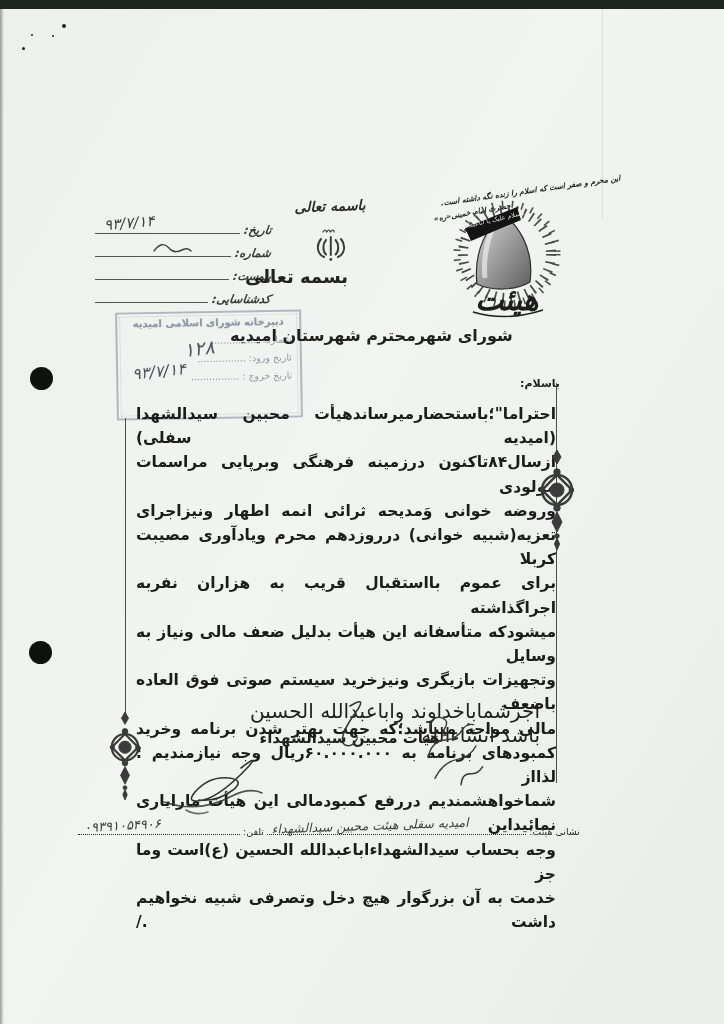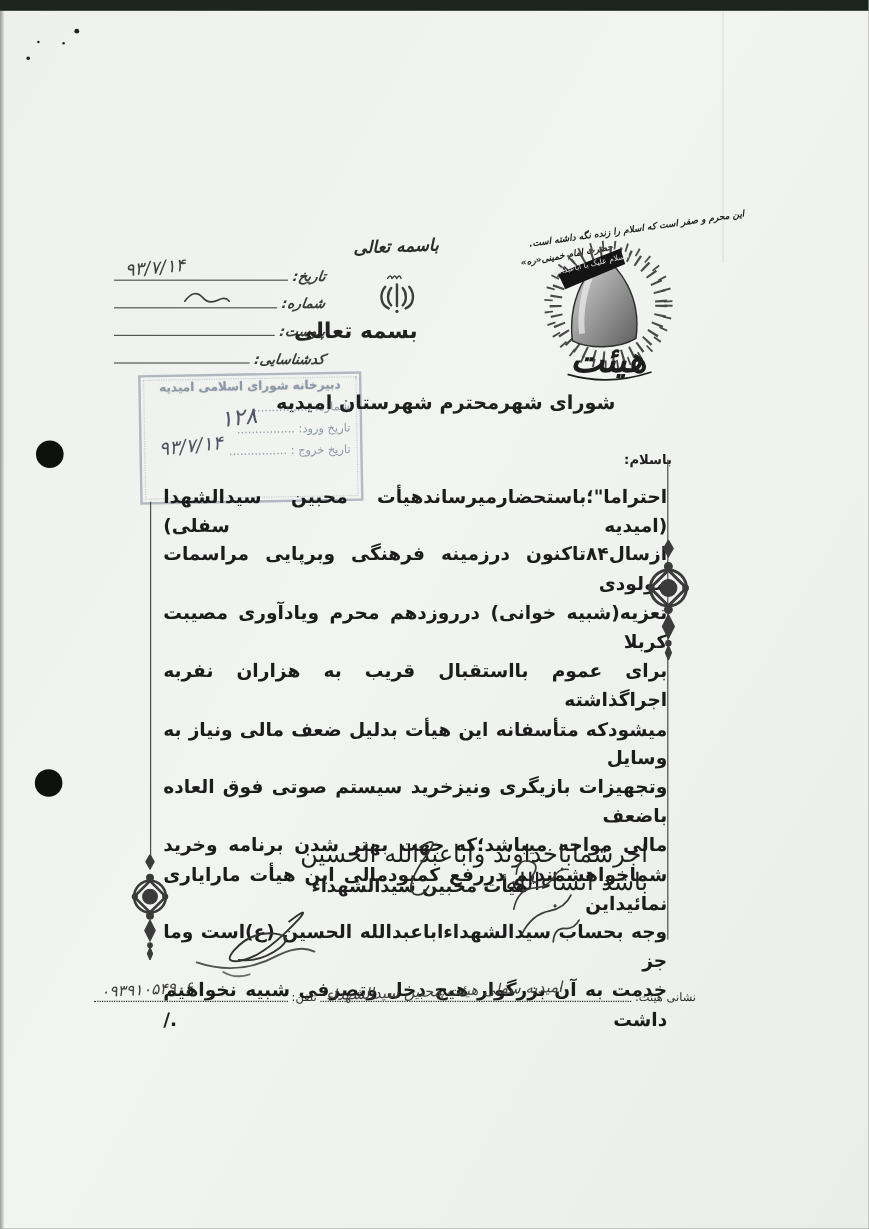--- a/index.html
+++ b/index.html
@@ -174,25 +174,27 @@
     <span class="stamp-hw-number">۱۲۸</span>
     <span class="stamp-hw-date">۹۳/۷/۱۴</span>
   </div>
 
   <div class="recipient">شورای شهرمحترم شهرستان امیدیه</div>
   <div class="salutation">باسلام:</div>
 
   <div class="body-text">
     <div class="body-line">احتراما"؛باستحضارمیرساندهیأت محبین سیدالشهدا (امیدیه سفلی)</div>
     <div class="body-line">ازسال۸۴تاکنون درزمینه فرهنگی وبرپایی مراسمات مولودی</div>
+    <div class="body-line">وروضه خوانی وَمدیحه ثرائی انمه اطهار ونیزاجرای</div>
     <div class="body-line">تعزیه(شبیه خوانی) درروزدهم محرم ویادآوری مصیبت کربلا</div>
     <div class="body-line">برای عموم بااستقبال قریب به هزاران نفربه اجراگذاشته</div>
     <div class="body-line">میشودکه متأسفانه این هیأت بدلیل ضعف مالی ونیاز به وسایل</div>
     <div class="body-line">وتجهیزات بازیگری ونیزخرید سیستم صوتی فوق العاده باضعف</div>
     <div class="body-line">مالی مواجه میباشد؛که جهت بهتر شدن برنامه وخرید</div>
+    <div class="body-line">کمبودهای برنامه به ۶۰.۰۰۰.۰۰۰ریال وجه نیازمندیم ؛لذااز</div>
     <div class="body-line">شماخواهشمندیم دررفع کمبودمالی این هیأت مارایاری نمائیداین</div>
     <div class="body-line">وجه بحساب سیدالشهداءاباعبدالله الحسین (ع)است وما جز</div>
     <div class="body-line">خدمت به آن بزرگوار هیچ دخل وتصرفی شبیه نخواهیم داشت ./</div>
   </div>
 
   <div class="closing">اجرشماباخداوند واباعبدالله الحسین باشد انشاءالله</div>
   <div class="signer">هیأت محبین سیدالشهداء</div>
 
   <div class="vline vline-right"></div>
   <div class="vline vline-left"></div>

